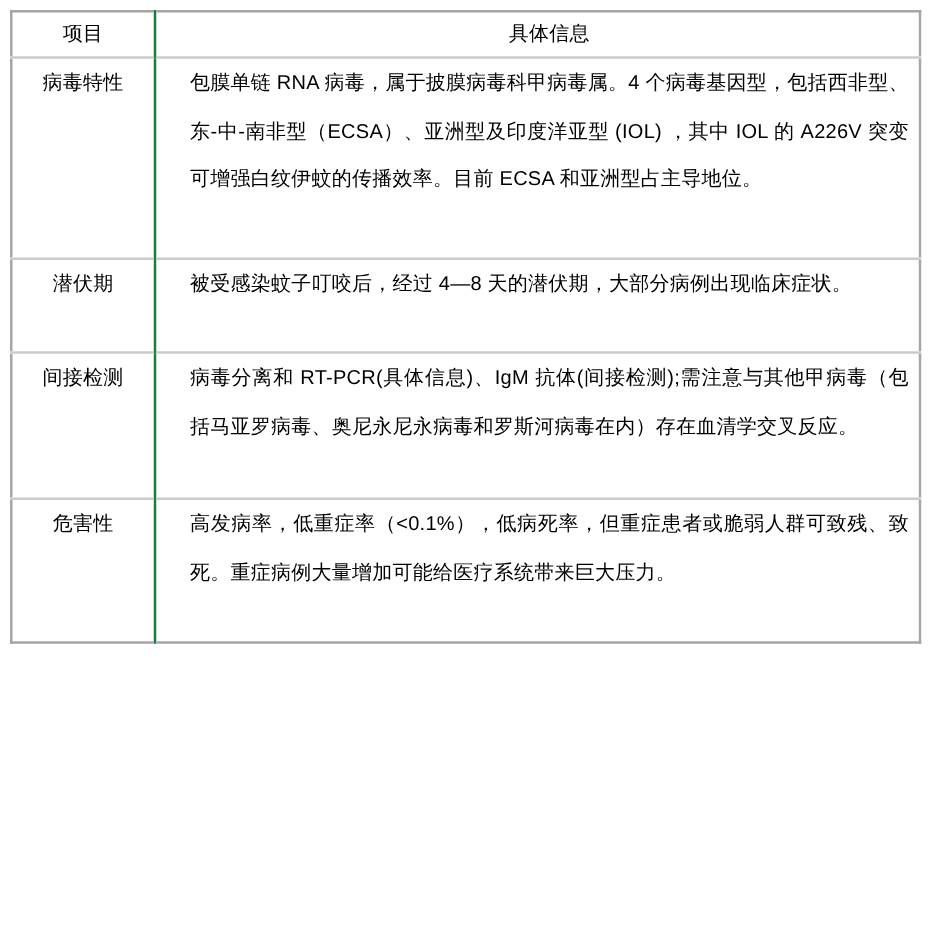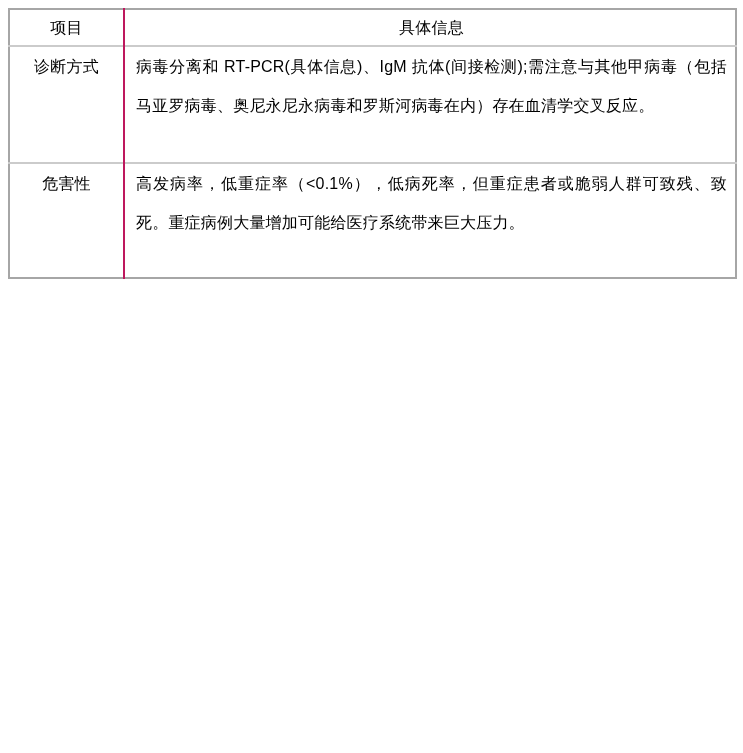--- a/index.html
+++ b/index.html
@@ -36,22 +36,22 @@
     text-align: center;
     vertical-align: middle;
     line-height: 24px;
   }
   td.cell-label {
     text-align: center;
     padding-top: 1px;
   }
   td.cell-content {
     text-align: justify;
-    padding: 1px 8px 0 11px;
-    border-left: 2px solid #be185d;
+    padding: 1px 8px 0 27px;
+    border-left: 2px solid #15803d;
   }
   tr + tr td {
     border-top: 2px solid #cbcbcb;
   }
   tr.row-0 { height: 161px; }
   tr.row-1 { height: 152px; }
   tr.row-2 { height: 75px; }
   tr.row-3 { height: 78px; }
   tr.row-4 { height: 117px; }
   tr.row-5 { height: 115px; }
@@ -62,22 +62,30 @@
 <table class="info-table">
   <colgroup>
     <col class="col-item">
     <col class="col-info">
   </colgroup>
   <tbody>
     <tr class="header-row">
       <td class="cell-header">项目</td>
       <td class="cell-header cell-content">具体信息</td>
     </tr>
+    <tr class="row-0">
+      <td class="cell-label">病毒特性</td>
+      <td class="cell-content">包膜单链 RNA 病毒，属于披膜病毒科甲病毒属。4 个病毒基因型，包括西非型、东-中-南非型（ECSA）、亚洲型及印度洋亚型 (IOL) ，其中 IOL 的 A226V 突变可增强白纹伊蚊的传播效率。目前 ECSA 和亚洲型占主导地位。</td>
+    </tr>
+    <tr class="row-2">
+      <td class="cell-label">潜伏期</td>
+      <td class="cell-content">被受感染蚊子叮咬后，经过 4—8 天的潜伏期，大部分病例出现临床症状。</td>
+    </tr>
     <tr class="row-4">
-      <td class="cell-label">诊断方式</td>
+      <td class="cell-label">间接检测</td>
       <td class="cell-content">病毒分离和 RT-PCR(具体信息)、IgM 抗体(间接检测);需注意与其他甲病毒（包括马亚罗病毒、奥尼永尼永病毒和罗斯河病毒在内）存在血清学交叉反应。</td>
     </tr>
     <tr class="row-5">
       <td class="cell-label">危害性</td>
       <td class="cell-content">高发病率，低重症率（&lt;0.1%），低病死率，但重症患者或脆弱人群可致残、致死。重症病例大量增加可能给医疗系统带来巨大压力。</td>
     </tr>
   </tbody>
 </table>
 
 </body></html>

